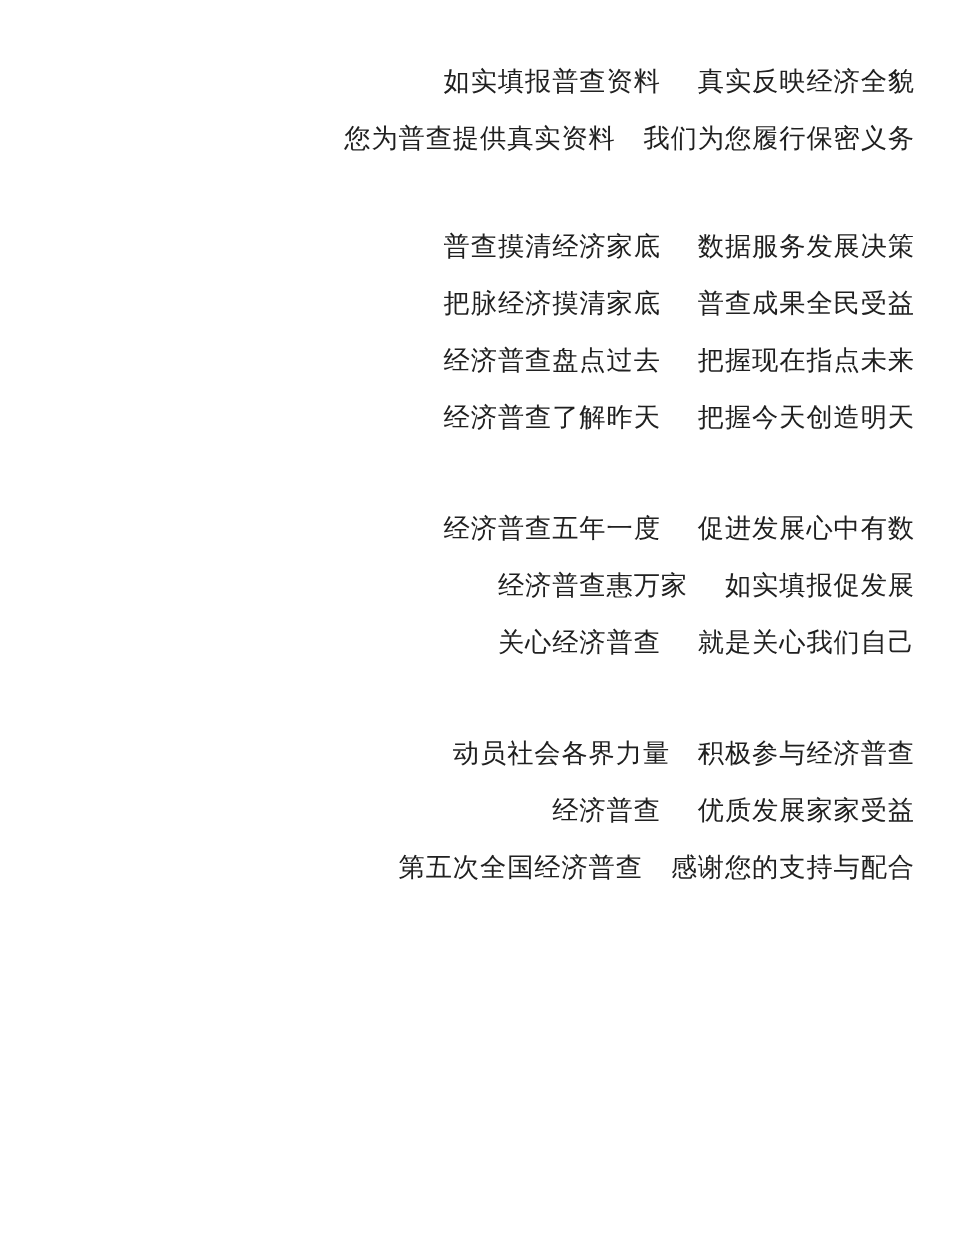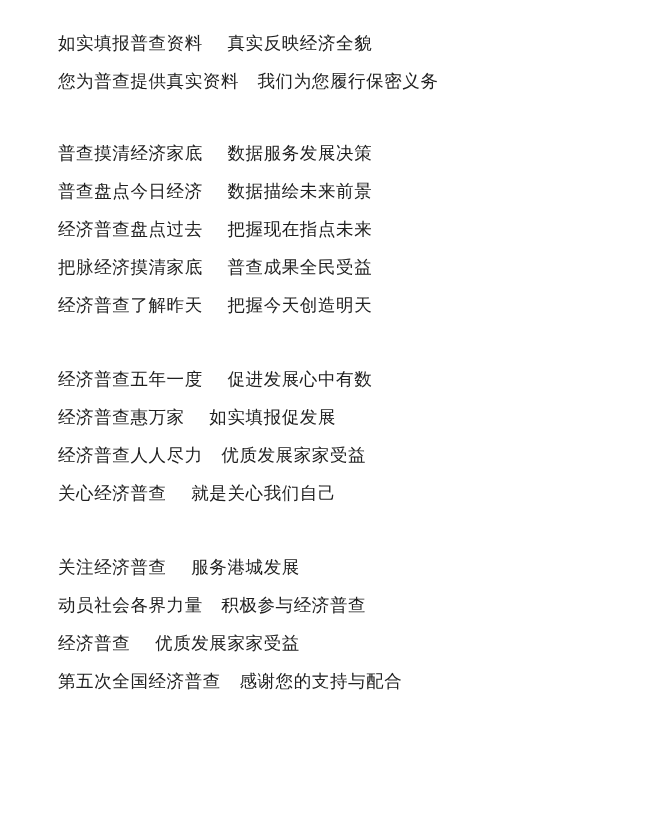--- a/index.html
+++ b/index.html
@@ -12,21 +12,22 @@
     background: #ffffff;
     font-family: "DejaVu Serif", "Liberation Serif", serif;
     color: #1a1a1a;
     overflow: hidden;
   }
   .page {
     position: relative;
     width: 650px;
     height: 822px;
     box-sizing: border-box;
-    padding: 8px 40px 0 58px;
+    padding: 20px 40px 0 58px;
+    text-align: right;
   }
   .slogan-group {
     margin: 0 0 30px 0;
   }
   .slogan-line {
     font-size: 17.5px;
     line-height: 38px;
     letter-spacing: 0.6px;
     white-space: pre;
     color: #202020;
@@ -42,33 +43,30 @@
 
 <div class="page">
 
   <div class="slogan-group group-1">
     <div class="slogan-line">如实填报普查资料    真实反映经济全貌</div>
     <div class="slogan-line">您为普查提供真实资料   我们为您履行保密义务</div>
   </div>
 
   <div class="slogan-group group-2">
     <div class="slogan-line">普查摸清经济家底    数据服务发展决策</div>
-    <div class="slogan-line">普查盘点今日经济    数据描绘未来前景</div>
+    <div class="slogan-line">把脉经济摸清家底    普查成果全民受益</div>
     <div class="slogan-line">经济普查盘点过去    把握现在指点未来</div>
-    <div class="slogan-line">把脉经济摸清家底    普查成果全民受益</div>
     <div class="slogan-line">经济普查了解昨天    把握今天创造明天</div>
   </div>
 
   <div class="slogan-group group-3">
     <div class="slogan-line">经济普查五年一度    促进发展心中有数</div>
     <div class="slogan-line">经济普查惠万家    如实填报促发展</div>
-    <div class="slogan-line">经济普查人人尽力   优质发展家家受益</div>
     <div class="slogan-line">关心经济普查    就是关心我们自己</div>
   </div>
 
   <div class="slogan-group group-4">
-    <div class="slogan-line">关注经济普查    服务港城发展</div>
     <div class="slogan-line">动员社会各界力量   积极参与经济普查</div>
     <div class="slogan-line">经济普查    优质发展家家受益</div>
     <div class="slogan-line">第五次全国经济普查   感谢您的支持与配合</div>
   </div>
 
 </div>
 
 </body></html>

